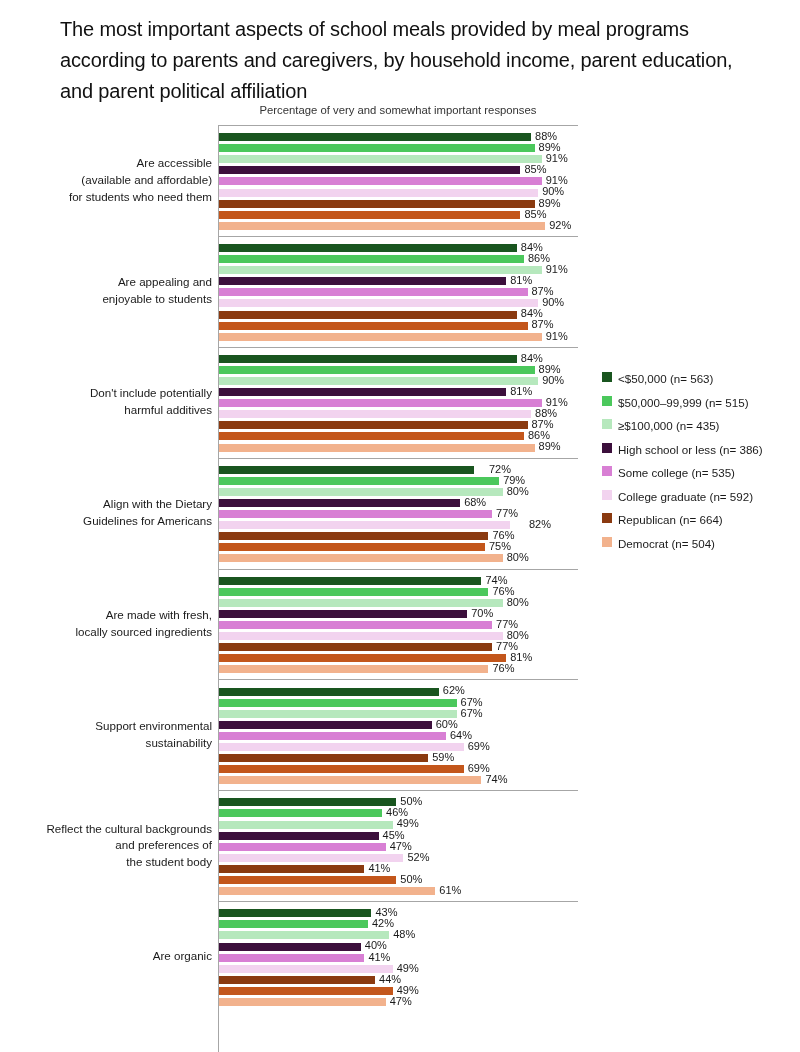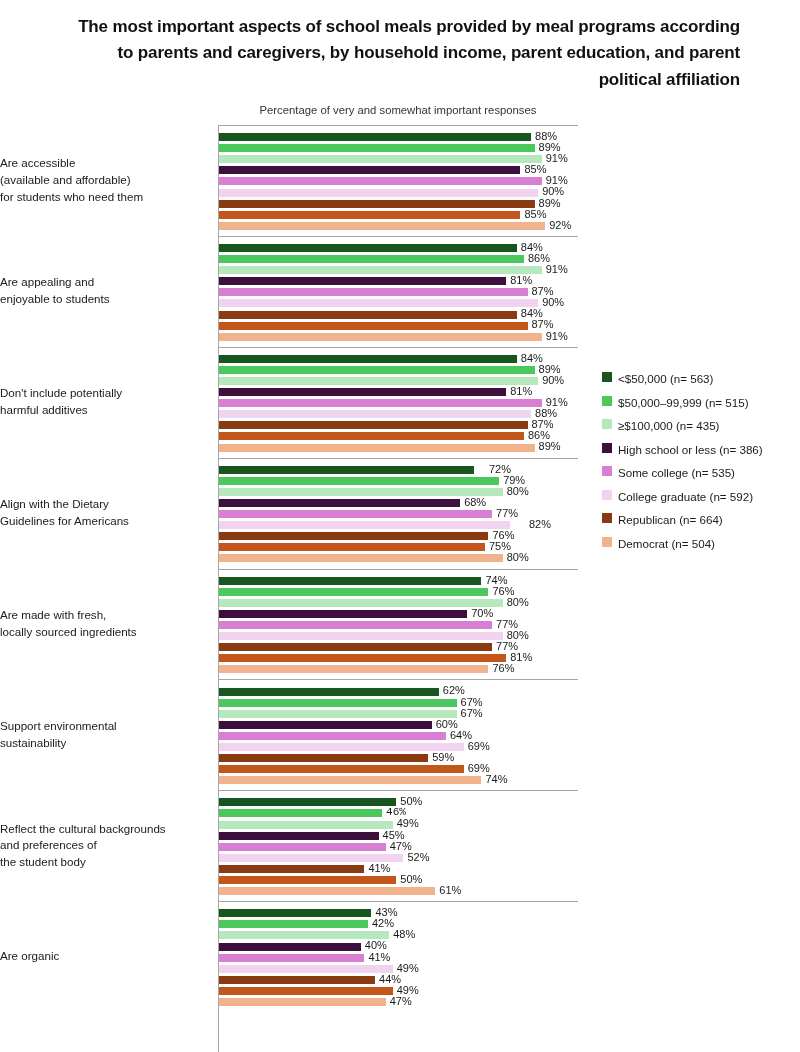--- a/index.html
+++ b/index.html
@@ -15,23 +15,23 @@
     position: relative;
     overflow: hidden;
   }
 
   
   #chart-title {
     position: absolute;
     left: 60px;
     top: 14px;
     width: 680px;
-    text-align: right;
-    font-size: 17px;
-    font-weight: bold;
+    text-align: left;
+    font-size: 20px;
+    font-weight: normal;
     line-height: 1.55;
     color: #111111;
     letter-spacing: -0.15px;
   }
 
   
   #axis-subtitle {
     position: absolute;
     left: 218px;
     top: 104px;
@@ -88,20 +88,21 @@
     position: absolute;
     left: 0px;
     top: 125px;
     width: 212px;
     height: 887px;
   }
   .cat-label {
     position: absolute;
     right: 0;
     width: 212px;
+    text-align: right;
     font-size: 11.6px;
     line-height: 1.45;
     color: #1a1a1a;
     white-space: pre-line;
   }
 
   
   #legend {
     position: absolute;
     left: 602px;
@@ -381,21 +382,21 @@
         <span class="bar-label" style="left: 262.404px;">74%</span>
       </div>
     </div>
     <div class="group-block" style="height: 110.875px; padding-top: 5.5775px;">
       <div class="bar-row">
         <div class="bar" style="width: 177.3px; background: rgb(25, 85, 31);"></div>
         <span class="bar-label" style="left: 177.3px;">50%</span>
       </div>
       <div class="bar-row">
         <div class="bar" style="width: 163.116px; background: rgb(75, 200, 92);"></div>
-        <span class="bar-label" style="left: 163.116px; font-family: Liberation Mono, monospace;">46%</span>
+        <span class="bar-label" style="left: 163.116px;">46%</span>
       </div>
       <div class="bar-row">
         <div class="bar" style="width: 173.754px; background: rgb(182, 232, 189);"></div>
         <span class="bar-label" style="left: 173.754px;">49%</span>
       </div>
       <div class="bar-row">
         <div class="bar" style="width: 159.57px; background: rgb(60, 15, 60);"></div>
         <span class="bar-label" style="left: 159.57px;">45%</span>
       </div>
       <div class="bar-row">

